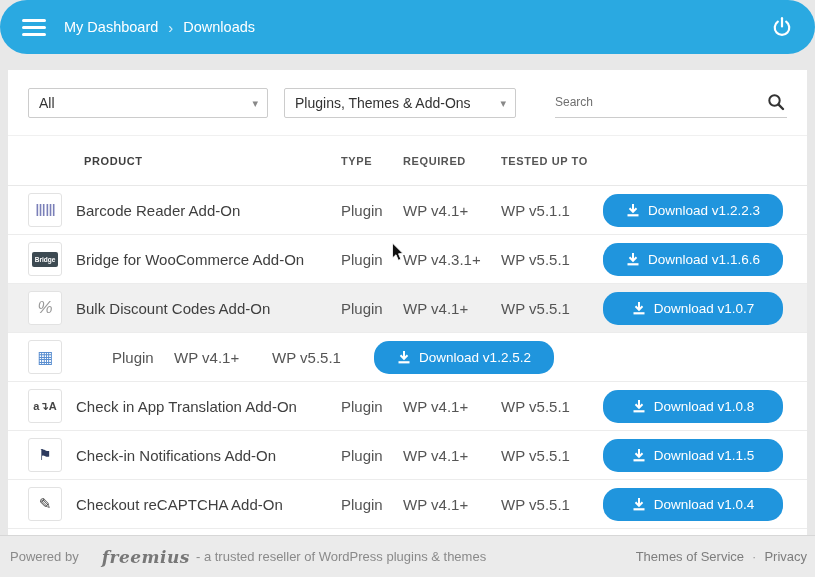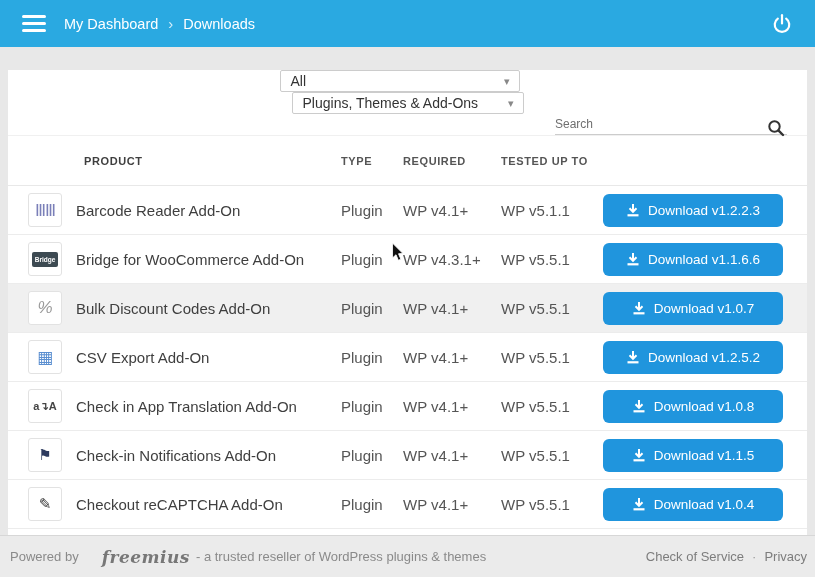--- a/index.html
+++ b/index.html
@@ -6,42 +6,43 @@
   html, body { width: 815px; height: 577px; overflow: hidden; }
   body {
     font-family: "Liberation Sans", "DejaVu Sans", sans-serif;
     background: #e8e8e8;
     position: relative;
     color: #444;
   }
 
   
   .topbar {
-    position: absolute; left: 0; top: 0; width: 815px; height: 47px;
+    position: absolute; left: 0; top: 0; width: 815px; height: 54px;
     background: #2aa9e1;
     display: flex; align-items: center;
     padding: 0 22px;
+    border-radius: 28px;
   }
   .hamburger { width: 24px; cursor: pointer; margin-right: 18px; }
   .hamburger span { display: block; width: 24px; height: 3px; background: #fff; border-radius: 2px; margin: 4px 0; }
   .breadcrumb { display: flex; align-items: center; gap: 10px; font-size: 14.5px; color: #fff; }
   .breadcrumb .crumb { cursor: pointer; }
   .breadcrumb .sep { color: #d8f0fb; font-size: 15px; }
   .power-btn { margin-left: auto; cursor: pointer; display: flex; align-items: center; }
 
   
   .panel {
     position: absolute; left: 8px; top: 70px; width: 799px; height: 465px;
     background: #fff; overflow: hidden;
   }
 
   
   .filter-row {
     height: 66px; display: flex; align-items: center;
-    padding: 0 20px; border-bottom: 1px solid #f0f0f0; background: #fff; flex-direction: column;
+    padding: 0 20px; border-bottom: 1px solid #f0f0f0; background: #fff;
   }
   .select-box {
     position: relative; height: 30px; border: 1px solid #ccc; border-radius: 2px;
     background: #fff; display: flex; align-items: center;
     padding: 0 26px 0 10px; font-size: 14px; color: #333; cursor: pointer;
   }
   .select-box .caret { position: absolute; right: 9px; top: 50%; transform: translateY(-50%); color: #888; font-size: 11px; }
   .select-module { width: 240px; margin-right: 16px; }
   .select-type  { width: 232px; }
   .search-wrap {
@@ -83,21 +84,21 @@
   }
   .i1 .glyph { color: #7a7fb8; font-size: 16px; letter-spacing: -1px; }
   .i2 .glyph { background: #3d4a52; color: #fff; font-size: 6.5px; padding: 4px 3px; border-radius: 2px; font-weight: bold; }
   .i3 .glyph { color: #9a9a9a; font-size: 17px; font-style: italic; }
   .i4 .glyph { color: #5b8fd0; font-size: 17px; }
   .i5 .glyph { color: #444; font-size: 11px; font-weight: bold; }
   .i6 .glyph { color: #2c3a5e; font-size: 15px; }
   .i7 .glyph { color: #3a3a3a; font-size: 15px; }
 
   .dl-btn {
-    width: 180px; height: 33px; border: 0; border-radius: 6px;
+    width: 180px; height: 33px; border: 0; border-radius: 15px;
     background: #2095dd; color: #fff; font-size: 13.5px;
     display: flex; align-items: center; justify-content: center; gap: 8px;
     cursor: pointer; font-family: "Liberation Sans", "DejaVu Sans", sans-serif;
   }
   .dl-btn svg { flex: none; }
 
   
   .footer {
     position: absolute; left: 0; top: 535px; width: 815px; height: 42px;
     background: #ebebeb; border-top: 1px solid #d7d7d7;
@@ -230,21 +231,20 @@
       </button>
     </div>
   </div>
 
   <div class="trow">
     <div class="col-icon">
         <div class="icon-box i4">
           <span class="glyph">▦</span>
         </div>
       </div>
-    <div class="col-product">CSV Export Add-On</div>
     <div class="col-type">Plugin</div>
     <div class="col-required">WP v4.1+</div>
     <div class="col-tested">WP v5.5.1</div>
     <div class="col-action">
       <button class="dl-btn">
         <svg width="14" height="14" viewBox="0 0 14 14">
             <path d="M7 1v7M3.5 5.3 7 8.8 10.5 5.3" stroke="#fff" stroke-width="2" fill="none"></path>
             <path d="M1.5 12.3h11" stroke="#fff" stroke-width="2.2"></path>
           </svg>
         <span>Download v1.2.5.2</span>
@@ -315,21 +315,21 @@
     </div>
   </div>
 
 </div>
 
 <div class="footer">
   <span>Powered by</span>
   <span class="freemius-logo">freemius</span>
   <span>- a trusted reseller of WordPress plugins &amp; themes</span>
   <span class="footer-links">
-    <span class="flink">Check of Service</span>
+    <span class="flink">Themes of Service</span>
     <span class="dot">·</span>
     <span class="flink">Privacy</span>
   </span>
 </div>
 
 <div class="cursor">
   <svg width="16" height="20" viewBox="0 0 12 18">
     <path d="M1 0 L1 13.5 L4.2 10.6 L6.3 15.6 L8.6 14.6 L6.5 9.7 L10.5 9.5 Z" fill="#111" stroke="#fff" stroke-width="0.8"></path>
   </svg>
 </div>

